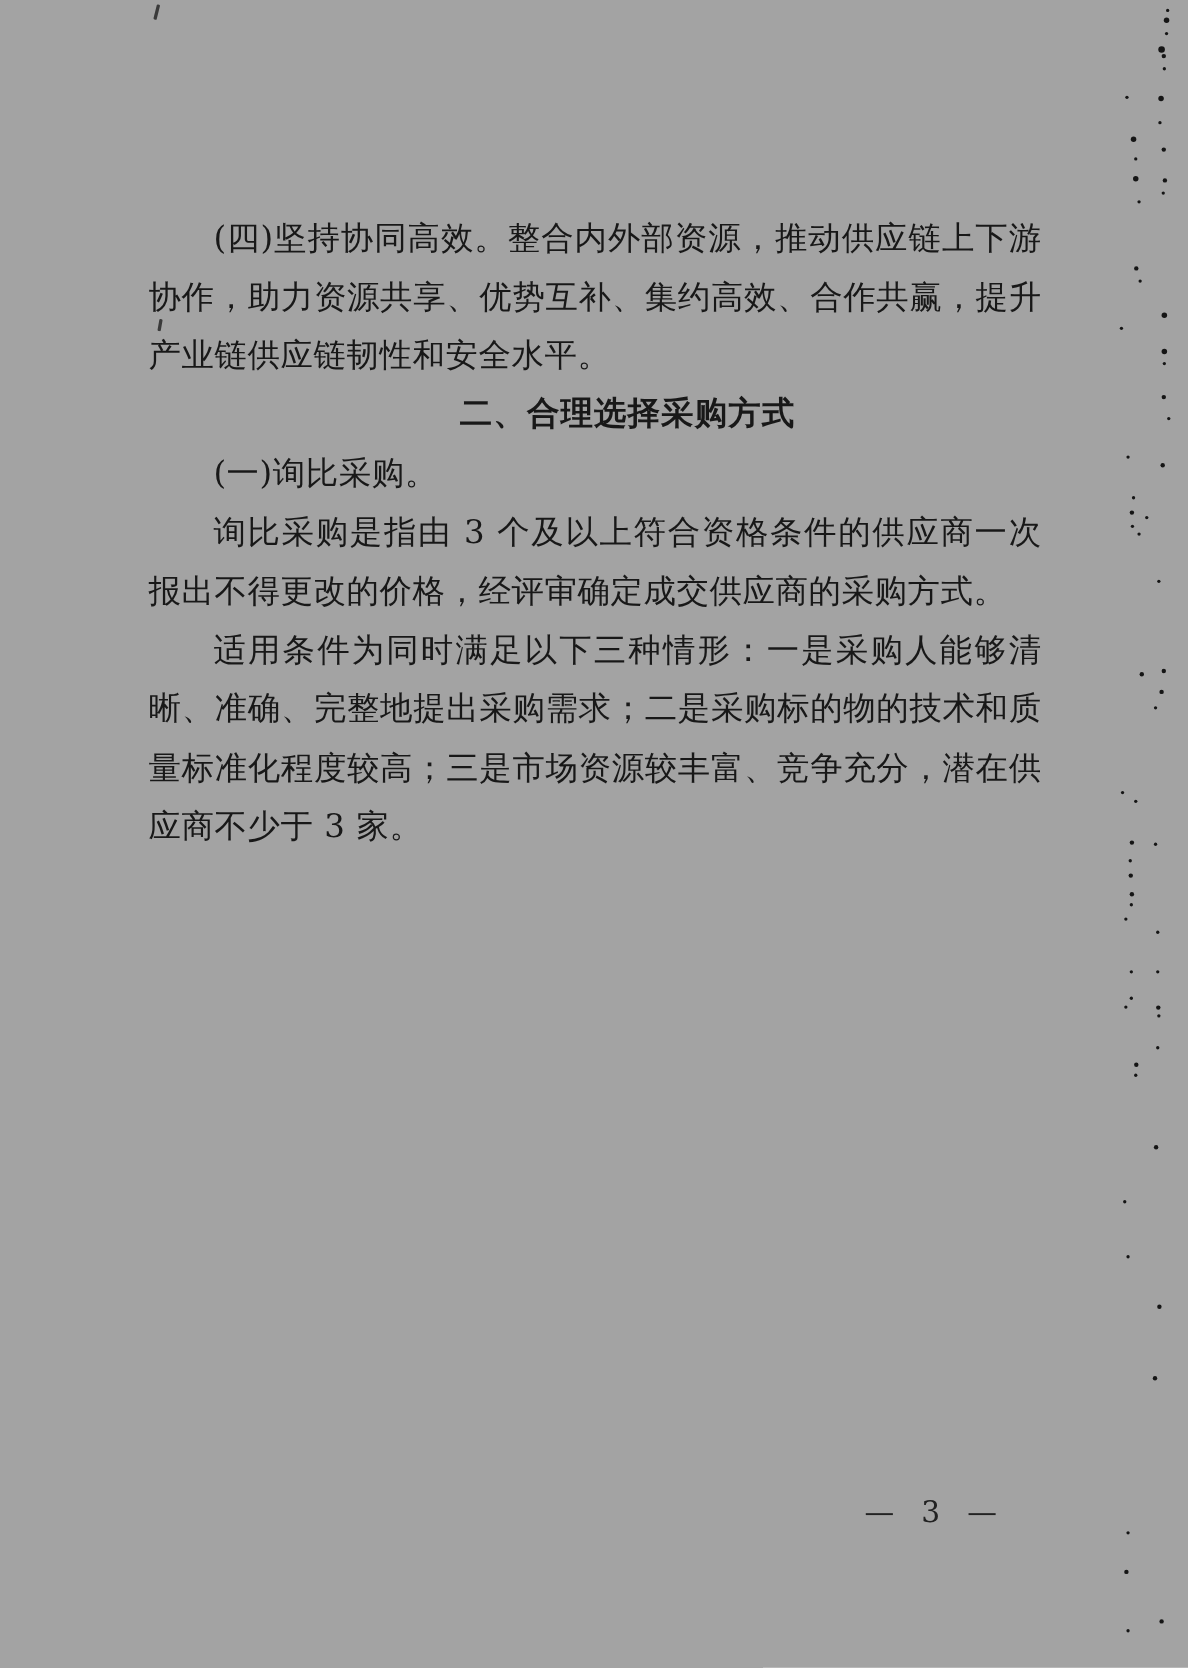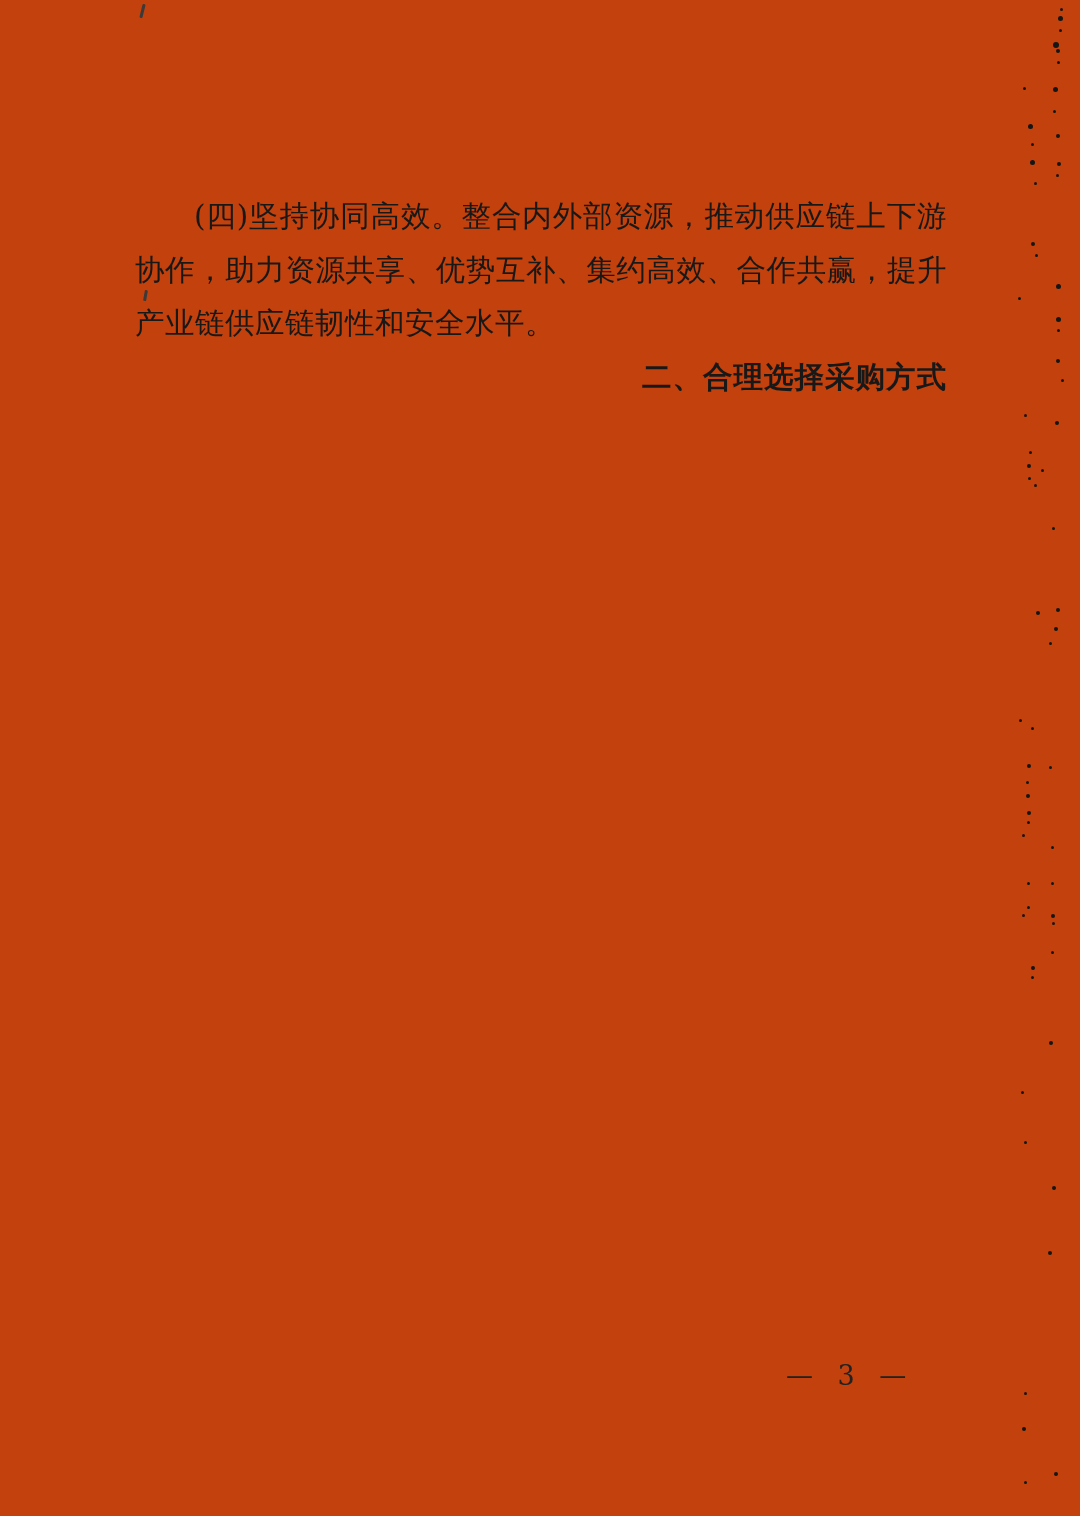--- a/index.html
+++ b/index.html
@@ -9,44 +9,44 @@
   body {
     width: 1080px;
     height: 1516px;
     background: #ffffff;
     position: relative;
     overflow: hidden;
   }
   .page {
     position: absolute;
     inset: 0;
-    background: #c2410c;
+    background: #a3a3a3;
   }
   .content {
     position: absolute;
     left: 135px;
     top: 190px;
     width: 812px;
   }
   .para {
     margin: 0;
     font-family: "DejaVu Serif", "Liberation Serif", serif;
     font-size: 29.5px;
     line-height: 53.5px;
     color: #181818;
     text-align: justify;
     text-justify: inter-ideograph;
     text-indent: 2em;
     letter-spacing: 0.5px;
     word-break: break-all;
   }
   .para.heading {
-    font-family: Liberation Serif, serif;
+    font-family: Liberation Mono, monospace;
     font-weight: 700;
-    text-align: right;
+    text-align: center;
     letter-spacing: 1px;
   }
   .footer {
     position: absolute;
     left: 786px;
     top: 1360px;
     font-family: "DejaVu Serif", "Liberation Serif", serif;
     font-size: 27px;
     letter-spacing: 8px;
     color: #222222;
@@ -138,17 +138,20 @@
       <div class="speckle" style="left: 1022px; top: 1427px; width: 4px; height: 4px;"></div>
       <div class="speckle" style="left: 1054px; top: 1472px; width: 4px; height: 4px;"></div>
       <div class="speckle" style="left: 1024px; top: 1481px; width: 3px; height: 3px;"></div>
       <div class="mark" style="left: 141px; top: 4px; width: 3px; height: 14px; transform: rotate(14deg);"></div>
       <div class="mark" style="left: 144px; top: 290px; width: 3px; height: 11px; transform: rotate(10deg);"></div>
     </div>
 
   <div class="content">
     <p class="para body">(四)坚持协同高效。整合内外部资源，推动供应链上下游协作，助力资源共享、优势互补、集约高效、合作共赢，提升产业链供应链韧性和安全水平。</p>
     <p class="para heading">二、合理选择采购方式</p>
+    <p class="para body">(一)询比采购。</p>
+    <p class="para body">询比采购是指由 3 个及以上符合资格条件的供应商一次报出不得更改的价格，经评审确定成交供应商的采购方式。</p>
+    <p class="para body">适用条件为同时满足以下三种情形：一是采购人能够清晰、准确、完整地提出采购需求；二是采购标的物的技术和质量标准化程度较高；三是市场资源较丰富、竞争充分，潜在供应商不少于 3 家。</p>
   </div>
 
   <div class="footer">—  3  —</div>
 
 </div>
 
 </body></html>

